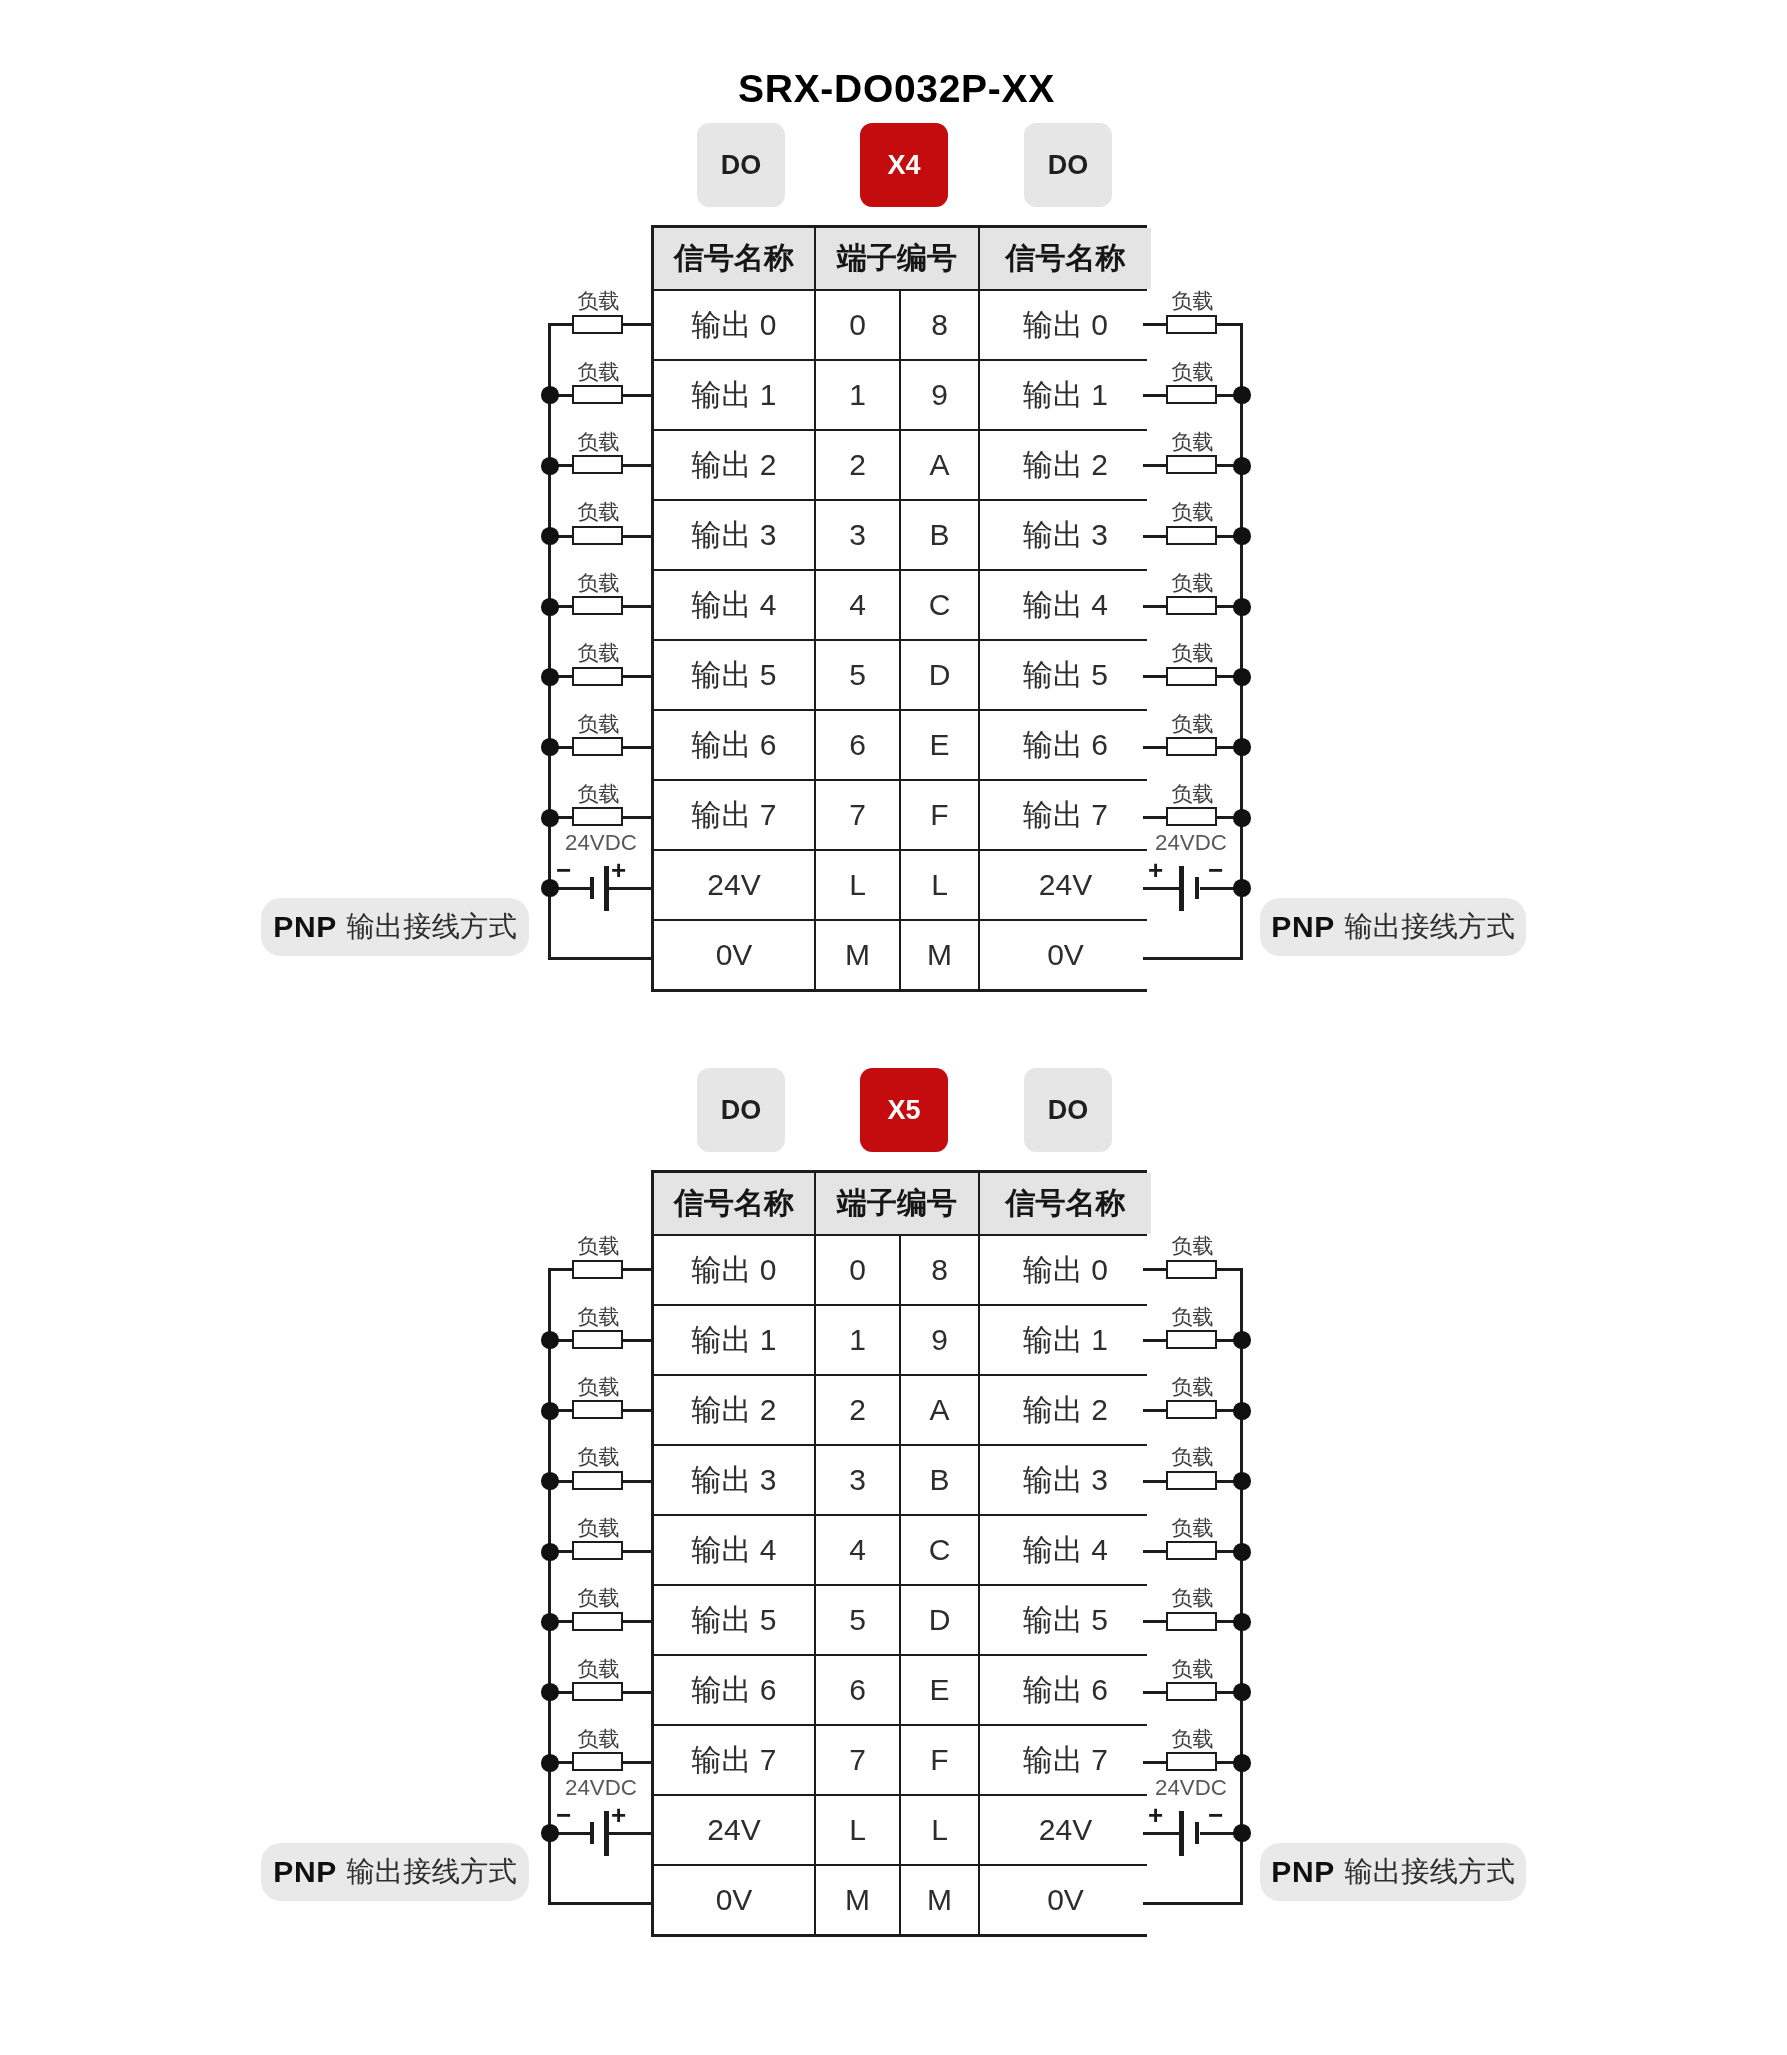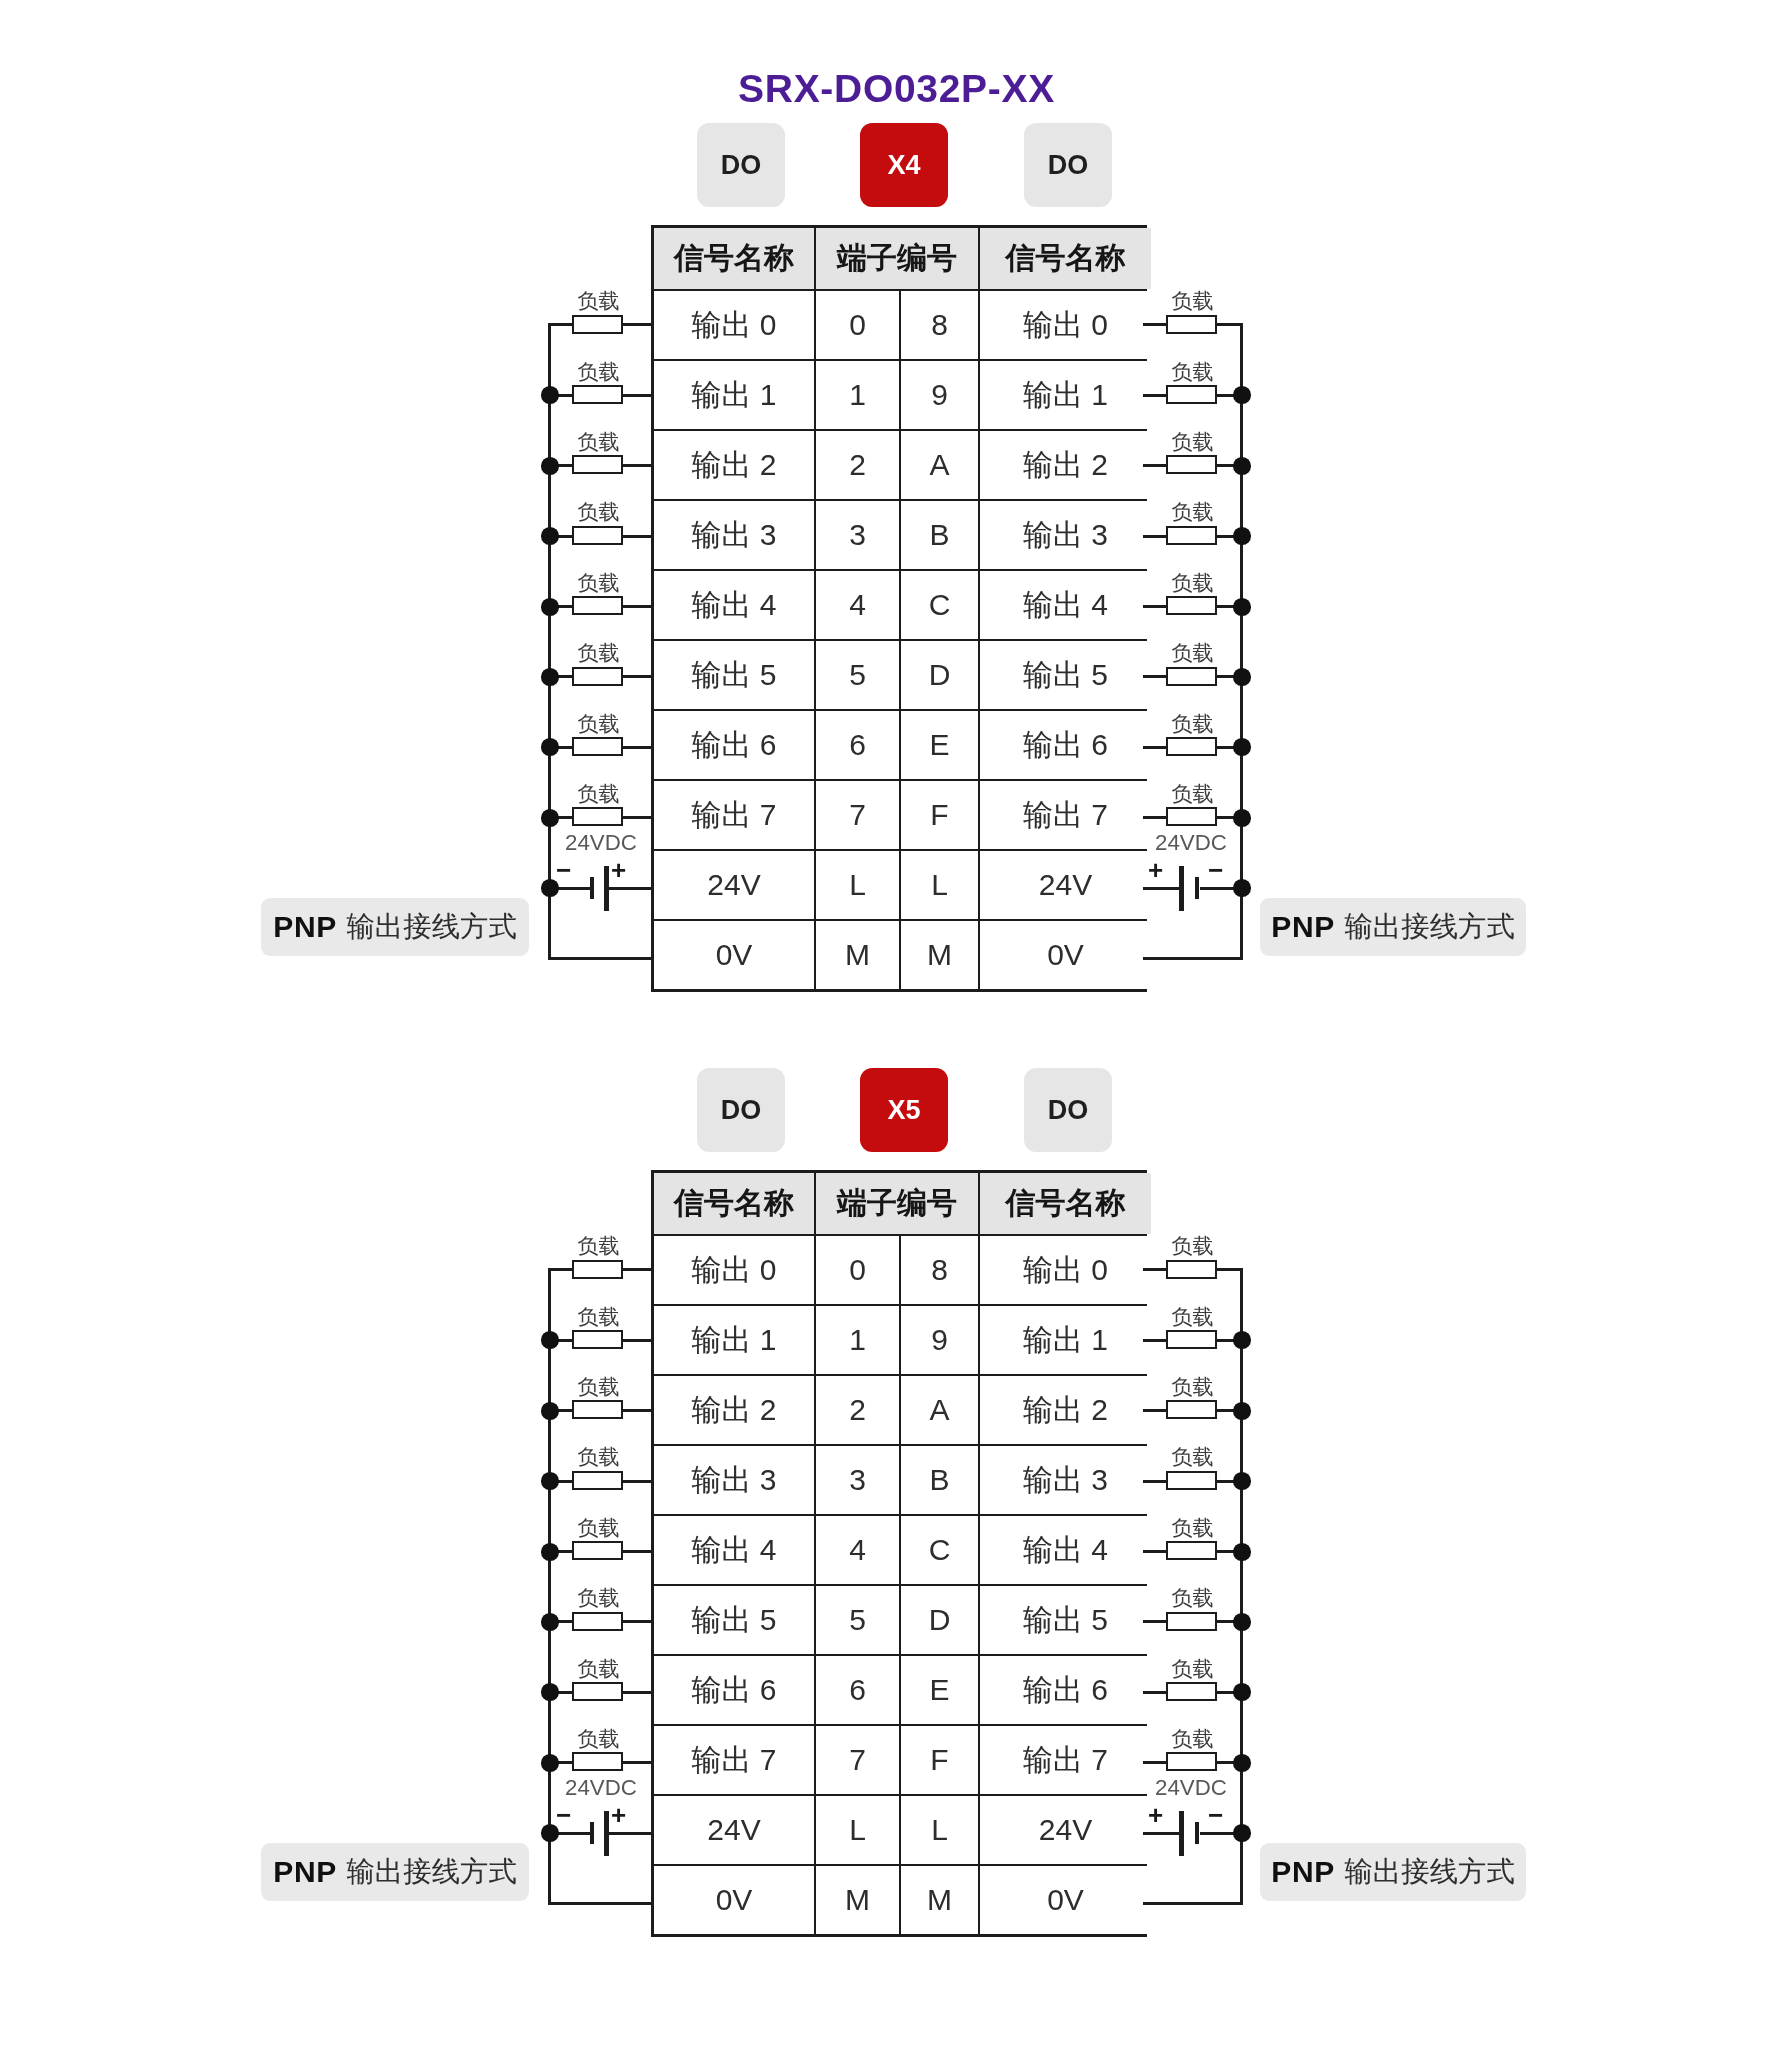--- a/index.html
+++ b/index.html
@@ -4,21 +4,21 @@
 <style>
   :root{
     --red:#c40b0d; --badge-bg:#e6e6e6; --header-bg:#e4e4e4; --pnp-bg:#e9e9e9; --line:#1c1c1c;
   }
   html,body{margin:0;padding:0;background:#fff;}
   body{font-family:"Liberation Sans","DejaVu Sans",sans-serif;}
   #page{position:relative;width:1787px;height:2056px;background:#ffffff;overflow:hidden;}
 
   .title{position:absolute;left:651px;top:62px;width:491px;height:54px;
     display:flex;align-items:center;justify-content:center;
-    font-size:39px;font-weight:800;letter-spacing:0.7px;color:#4c1d95;}
+    font-size:39px;font-weight:800;letter-spacing:0.7px;color:#000000;}
 
   .connector{position:absolute;left:0;width:1787px;height:948px;}
 
   .badge{position:absolute;top:0;width:88px;height:84px;border-radius:12.2px;
     background:var(--badge-bg);color:#1f1f1f;display:flex;align-items:center;justify-content:center;
     font-size:27px;font-weight:bold;}
   .badge.red{background:var(--red);color:#ffffff;}
 
   .ptable{position:absolute;left:651px;top:102px;width:490px;
     display:grid;grid-template-columns:160px 83px 77px 171px;
@@ -32,21 +32,21 @@
   .circuit{position:absolute;inset:0;padding-left:12px;}
   .hwire{position:absolute;height:2.7px;background:var(--line);}
   .vwire{position:absolute;width:2.7px;background:var(--line);}
   .resistor{position:absolute;width:47px;height:15px;border:2.7px solid var(--line);background:#fff;}
   .load-label{position:absolute;width:95px;text-align:center;font-size:21px;color:#3c3c3c;line-height:1;}
   .dot{position:absolute;width:17.6px;height:17.6px;border-radius:50%;background:#111;}
   .plate{position:absolute;background:var(--line);}
   .sign{position:absolute;font-size:26px;font-weight:bold;color:#1b1b1b;line-height:1;}
   .supply-label{position:absolute;width:106px;text-align:center;font-size:22.3px;color:#585858;line-height:1;}
 
-  .pnp{position:absolute;top:775px;height:58px;background:var(--pnp-bg);border-radius:9px;
+  .pnp{position:absolute;top:775px;height:58px;background:var(--pnp-bg);border-radius:20px;
     display:flex;align-items:center;justify-content:center;gap:9.5px;
     font-size:28.4px;color:#2e2e2e;white-space:nowrap;}
   .pnp b{font-weight:800;color:#101010;font-size:30px;letter-spacing:0.7px;}
 
   .note{position:absolute;left:651px;top:1956px;width:491px;height:85px;background:var(--red);
     display:flex;align-items:center;box-sizing:border-box;padding-left:20.3px;
     font-size:32.5px;color:#ffffff;white-space:pre;}
 </style>
 </head>
 <body>

